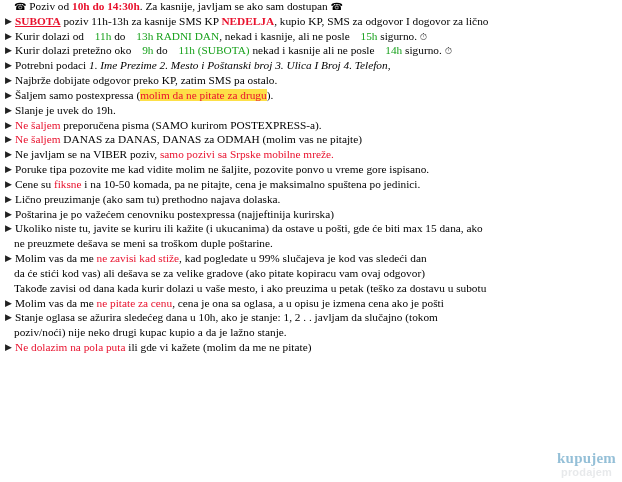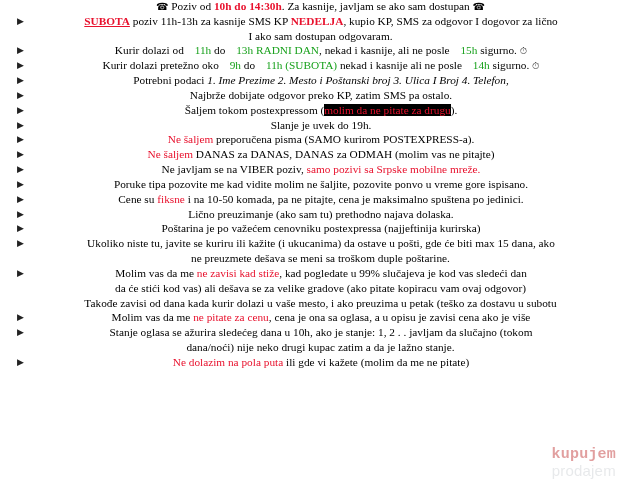--- a/index.html
+++ b/index.html
@@ -19,25 +19,24 @@
   #sheet {
     position: relative;
     width: 622px;
     height: 482px;
     padding: 0;
     box-sizing: border-box;
   }
   .line {
     display: flex;
     align-items: flex-start;
-    padding: 0 6px 0 16px;
+    padding: 0 6px 0 5px;
     line-height: 1.18;
     min-height: 13px;
     margin-bottom: 1.5px;
-    text-align: center;
   }
   .bullet {
     flex: 0 0 auto;
     width: 9px;
     font-size: 9px;
     line-height: 1.35;
     color: #222;
     margin-right: 1px;
     user-select: none;
   }
@@ -48,93 +47,89 @@
   .txt {
     flex: 1 1 auto;
     white-space: normal;
   }
   .red { color: #e8112d; }
   .green { color: #18a11c; margin-left: 8px; }
   .bold { font-weight: bold; }
   .ital { font-style: italic; }
   .u { text-decoration: underline; }
   .hl-green {
-    background: #000000;
+    background: #fde047;
     color: #e8112d;
   }
   .tel {
     font-family: "DejaVu Sans", sans-serif;
     font-size: 10px;
   }
   .clock {
     font-family: "DejaVu Sans", sans-serif;
     font-size: 9.5px;
     color: #333;
   }
   .wm {
     position: absolute;
     right: 6px;
     bottom: 4px;
     text-align: center;
     opacity: 0.42;
     pointer-events: none;
   }
   .wm .wm1 {
-    font-family: Liberation Mono, monospace;
+    font-family: Liberation Serif, serif;
     font-weight: bold;
     font-size: 15px;
-    color: #b91c1c;
+    color: #0369a1;
     letter-spacing: 0.2px;
     line-height: 1.02;
   }
   .wm .wm2 {
     font-family: "Liberation Sans", sans-serif;
-    font-weight: normal;
-    font-size: 15px;
+    font-weight: bold;
+    font-size: 11px;
     color: #c8ccd0;
     letter-spacing: 0.2px;
     line-height: 1.02;
   }
 </style>
 </head>
 <body>
 
 <div id="sheet">
   <div id="lines">
       <div class="line">
         <span class="nb"></span>
         <span class="txt"><span class="tel">☎</span><span> Poziv od </span><span class="red bold">10h do 14:30h</span><span>. Za kasnije, javljam se ako sam dostupan </span><span class="tel">☎</span></span>
       </div>
       <div class="line">
         <span class="bullet">▶</span>
         <span class="txt"><span class="red bold u">SUBOTA</span><span> poziv 11h-13h za kasnije SMS KP </span><span class="red bold">NEDELJA</span><span>, kupio KP, SMS za odgovor I dogovor za lično</span></span>
       </div>
       <div class="line">
-        <span class="nb"></span>
-        <span class="txt"><span>I ako sam dostupan odgovaram.</span></span>
-      </div>
-      <div class="line">
         <span class="bullet">▶</span>
         <span class="txt"><span>Kurir dolazi od </span><span class="green">11h</span><span> do </span><span class="green">13h RADNI DAN</span><span>, nekad i kasnije, ali ne posle </span><span class="green">15h</span><span> sigurno. </span><span class="clock">⏱</span></span>
       </div>
       <div class="line">
         <span class="bullet">▶</span>
         <span class="txt"><span>Kurir dolazi pretežno oko </span><span class="green">9h</span><span> do </span><span class="green">11h (SUBOTA)</span><span> nekad i kasnije ali ne posle </span><span class="green">14h</span><span> sigurno. </span><span class="clock">⏱</span></span>
       </div>
       <div class="line">
         <span class="bullet">▶</span>
         <span class="txt"><span>Potrebni podaci </span><span class="ital">1. Ime Prezime 2. Mesto i Poštanski broj 3. Ulica I Broj 4. Telefon,</span></span>
       </div>
       <div class="line">
         <span class="bullet">▶</span>
         <span class="txt"><span>Najbrže dobijate odgovor preko KP, zatim SMS pa ostalo.</span></span>
       </div>
       <div class="line">
         <span class="bullet">▶</span>
-        <span class="txt"><span>Šaljem tokom postexpressom </span><span>(</span><span class="hl-green">molim da ne pitate za drugu</span><span>).</span></span>
+        <span class="txt"><span>Šaljem samo postexpressa </span><span>(</span><span class="hl-green">molim da ne pitate za drugu</span><span>).</span></span>
       </div>
       <div class="line">
         <span class="bullet">▶</span>
         <span class="txt"><span>Slanje je uvek do 19h.</span></span>
       </div>
       <div class="line">
         <span class="bullet">▶</span>
         <span class="txt"><span class="red">Ne šaljem</span><span> preporučena pisma (SAMO kurirom POSTEXPRESS-a).</span></span>
       </div>
       <div class="line">
@@ -176,29 +171,29 @@
       <div class="line">
         <span class="nb"></span>
         <span class="txt"><span>da će stići kod vas) ali dešava se za velike gradove (ako pitate kopiracu vam ovaj odgovor)</span></span>
       </div>
       <div class="line">
         <span class="nb"></span>
         <span class="txt"><span>Takođe zavisi od dana kada kurir dolazi u vaše mesto, i ako preuzima u petak (teško za dostavu u subotu</span></span>
       </div>
       <div class="line">
         <span class="bullet">▶</span>
-        <span class="txt"><span>Molim vas da me </span><span class="red">ne pitate za cenu</span><span>, cena je ona sa oglasa, a u opisu je zavisi cena ako je više</span></span>
+        <span class="txt"><span>Molim vas da me </span><span class="red">ne pitate za cenu</span><span>, cena je ona sa oglasa, a u opisu je izmena cena ako je pošti</span></span>
       </div>
       <div class="line">
         <span class="bullet">▶</span>
         <span class="txt"><span>Stanje oglasa se ažurira sledećeg dana u 10h, ako je stanje: 1, 2 . . javljam da slučajno (tokom</span></span>
       </div>
       <div class="line">
         <span class="nb"></span>
-        <span class="txt"><span>dana/noći) nije neko drugi kupac zatim a da je lažno stanje.</span></span>
+        <span class="txt"><span>poziv/noći) nije neko drugi kupac kupio a da je lažno stanje.</span></span>
       </div>
       <div class="line">
         <span class="bullet">▶</span>
         <span class="txt"><span class="red">Ne dolazim na pola puta</span><span> ili gde vi kažete (molim da me ne pitate)</span></span>
       </div>
     </div>
 
   <div class="wm">
     <div class="wm1">kupujem</div>
     <div class="wm2">prodajem</div>

